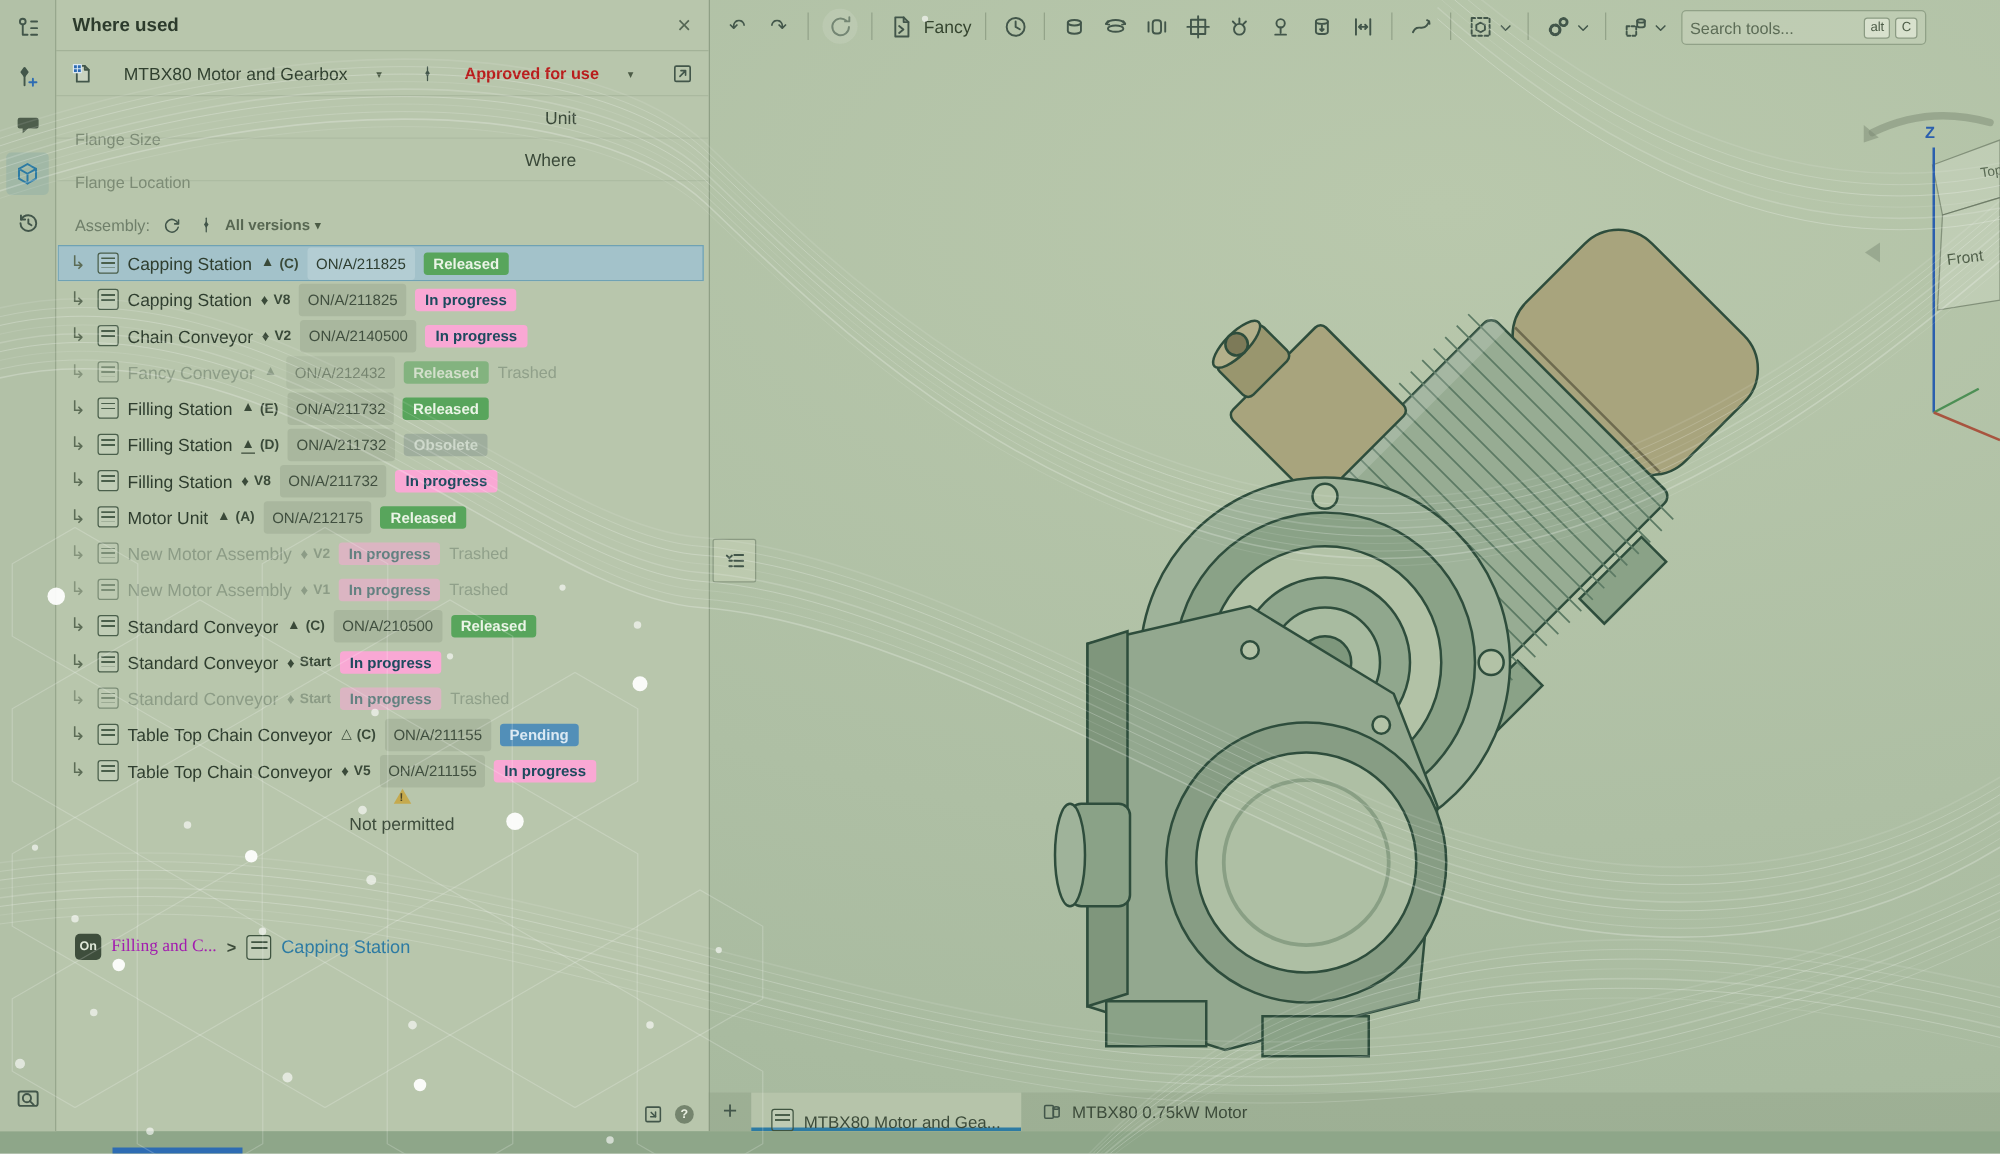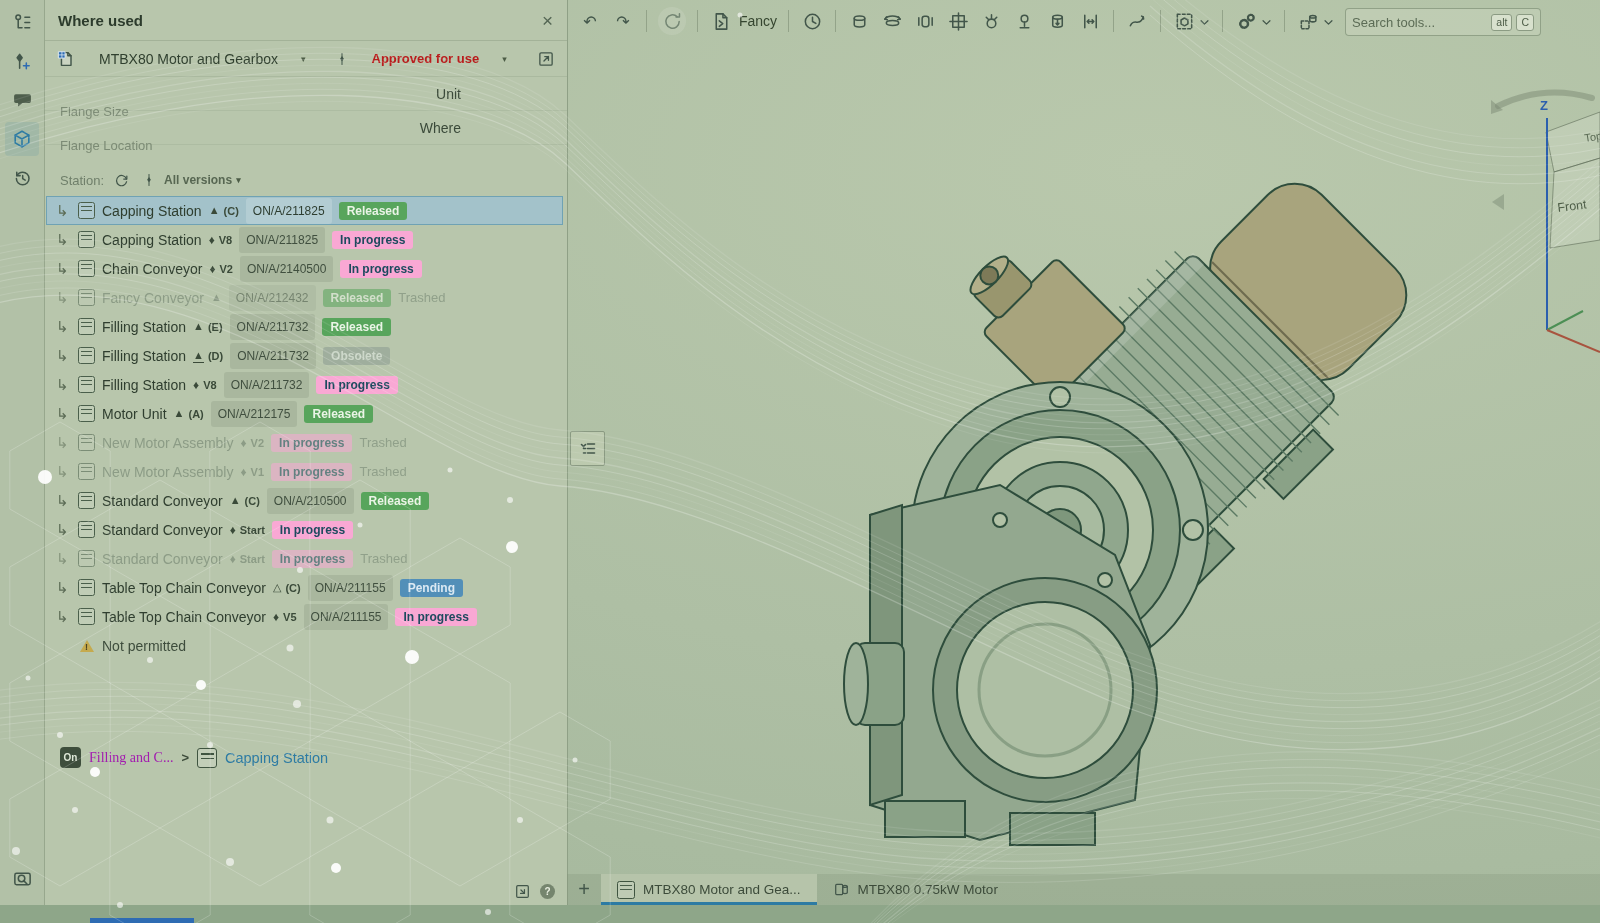--- a/index.html
+++ b/index.html
@@ -44,21 +44,21 @@
   .mkl{font-size:11px;font-weight:bold;color:#3a4a39;margin-left:-3px;}
   .row.disabled .mk,.row.disabled .mkl{color:#8c9c86;}
   .pn-chip{background:#a9b79e;border-radius:3px;padding:6px 7px;font-size:12px;color:#404f3f;}
   .row.selected .pn-chip{background:rgba(255,255,255,.18);color:#2e3e31;}
   .badge{border-radius:3px;padding:2px 8px;font-size:12px;font-weight:bold;}
   .badge.released{background:#58a55c;color:#eaf4e6;}
   .badge.in-progress{background:#f9a8d4;color:#1d4a5e;}
   .badge.pending{background:#528fb8;color:#dbe9f3;}
   .badge.obsolete{background:#9fae9d;color:#cdd8ca;}
   .trashed{font-size:13px;color:#90a08a;}
-  .warn-row{display:flex;align-items:center;gap:8px;height:29px;padding-left:34px;font-size:14px;color:#3d4c3c;}
+  .warn-row{display:flex;align-items:center;gap:8px;height:29px;padding-left:34px;font-size:14px;color:#3d4c3c;flex-direction:column;}
   .warn-tri{position:relative;width:0;height:0;border-left:7px solid transparent;border-right:7px solid transparent;border-bottom:12px solid #c5aa4e;}
   .warn-tri::after{content:"!";position:absolute;left:-2px;top:2px;font-size:9px;font-weight:bold;color:#4a4426;}
   .crumb{position:absolute;top:747px;left:16px;display:flex;align-items:center;gap:8px;}
   .on-badge{width:21px;height:21px;border-radius:4px;background:#3e4e3c;color:#dfe8d8;font-size:10px;font-weight:bold;display:flex;align-items:center;justify-content:center;}
   .crumb-root{font-size:14px;color:#a21caf;font-family:Liberation Serif, serif;}
   .crumb-sep{font-size:13px;font-weight:bold;color:#3c4b3a;}
   .crumb-doc{width:18px;height:18px;border:1.6px solid #3f5440;border-radius:3px;position:relative;background:rgba(255,255,255,.15);}
   .crumb-doc::after{content:"";position:absolute;left:2.5px;right:2.5px;top:4px;height:9px;background:repeating-linear-gradient(#3f5440 0 1.7px, transparent 1.7px 4.6px);}
   .crumb-link{font-size:14.5px;color:#2d7ba3;}
   .p-foot{position:absolute;bottom:5px;right:12px;display:flex;align-items:center;gap:9px;}
@@ -75,21 +75,21 @@
   .key{border:1px solid #8b9b83;border-radius:3px;background:rgba(236,242,228,.55);font-size:10.5px;padding:0 4px;height:15px;line-height:15px;color:#4c5c46;}
   
   .flyout{position:absolute;left:570px;top:431px;width:33px;height:33px;border:1px solid #8a9a82;border-radius:2px;background:rgba(198,209,183,.55);display:flex;align-items:center;justify-content:center;z-index:20;}
   .motor{position:absolute;left:840px;top:175px;z-index:5;}
   .viewcube{position:absolute;left:1488px;top:80px;z-index:8;}
   .doodad{position:absolute;z-index:6;opacity:.92;}
   
   .tabbar{position:absolute;left:567px;right:0;bottom:18px;height:31px;background:rgba(128,148,122,.28);display:flex;align-items:stretch;z-index:26;}
   .addtab{width:34px;display:flex;align-items:center;justify-content:center;font-size:20px;color:#42564a;}
   .tab{display:flex;align-items:center;gap:8px;padding:0 16px;font-size:13.5px;color:#3c4b3a;position:relative;}
-  .tab.active{background:#b6c4aa;box-shadow:inset 0 -3px 0 #2d7ba3;}
+  .tab.active{background:#b6c4aa;box-shadow:inset 0 -3px 0 #2d7ba3;align-items:flex-end;}
   .tab .doc-ico{width:16px;height:16px;}
   .bottomstrip{position:absolute;left:0;right:0;bottom:0;height:18px;background:#8ea689;z-index:27;}
   .bluebar{position:absolute;left:90px;bottom:0;width:104px;height:5px;background:#2e6cb3;}
   
   .overlay{position:absolute;left:0;top:0;z-index:40;pointer-events:none;}
 </style>
 </head>
 <body>
 
 <div class="stage">
@@ -233,21 +233,21 @@
         <div class="cfg">
           <span class="cfg-label">Flange Size</span>
     <span class="cfg-val">Unit</span>
         </div>
         <div class="cfg">
           <span class="cfg-label">Flange Location</span>
     <span class="cfg-val">Where</span>
         </div>
       </div>
     <div class="results">
-      <span class="results-label">Station:</span>
+      <span class="results-label">Assembly:</span>
       <span id="refreshIcon">
           <svg viewBox="0 0 22 22" width="17" height="17" fill="none" stroke="#42564a" stroke-width="1.6" stroke-linecap="round" stroke-linejoin="round">
             <path d="M17.4 9a6.6 6.6 0 10.2 3.6"></path>
             <path d="M17.9 5.2v4h-4"></path>
           </svg>
         </span>
       <span id="resBranchIcon" style="margin-left:4px;">
           <svg viewBox="0 0 14 22" width="12" height="14" fill="none" stroke="#42564a" stroke-width="1.6" stroke-linecap="round" stroke-linejoin="round">
             <path d="M7 2.5v17"></path>
             <path d="M7 6.3l2.9 4.2L7 14.7l-2.9-4.2z" fill="#42564a" stroke="none"></path>

